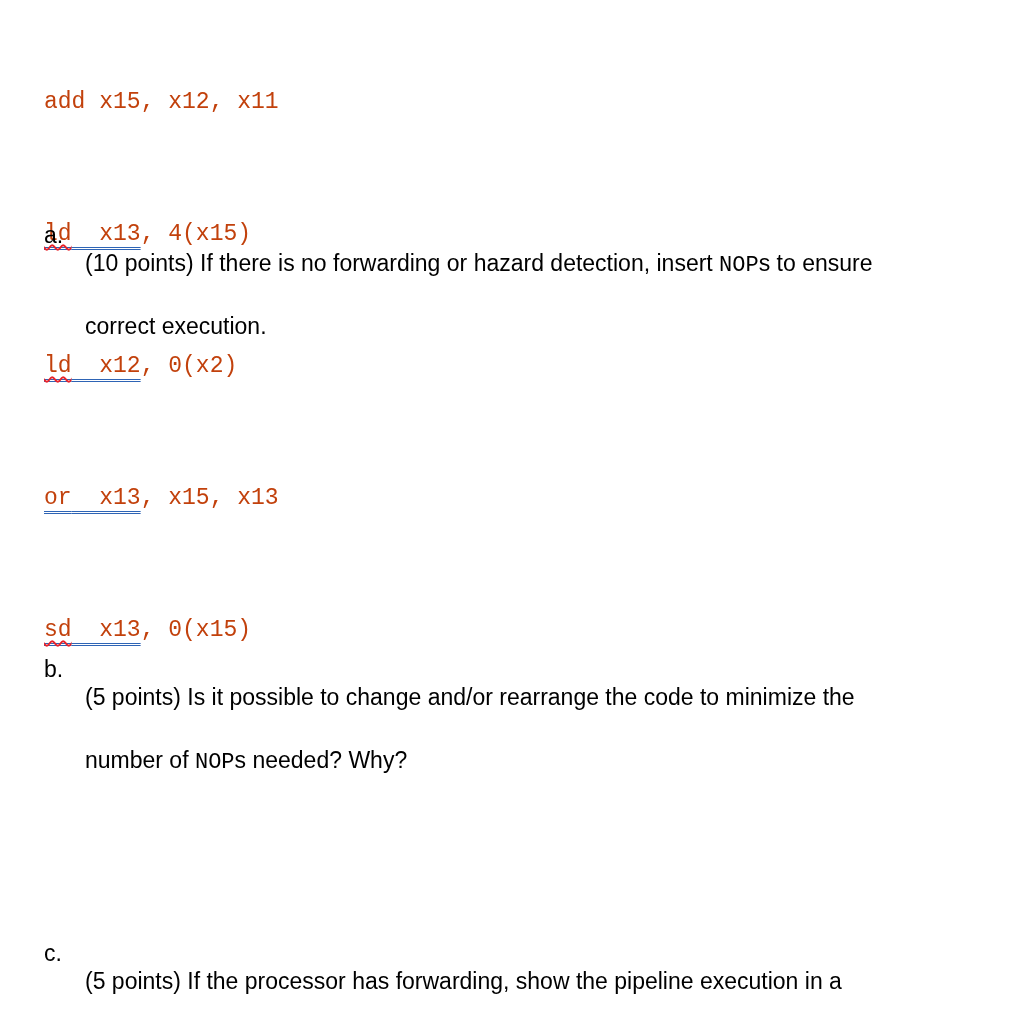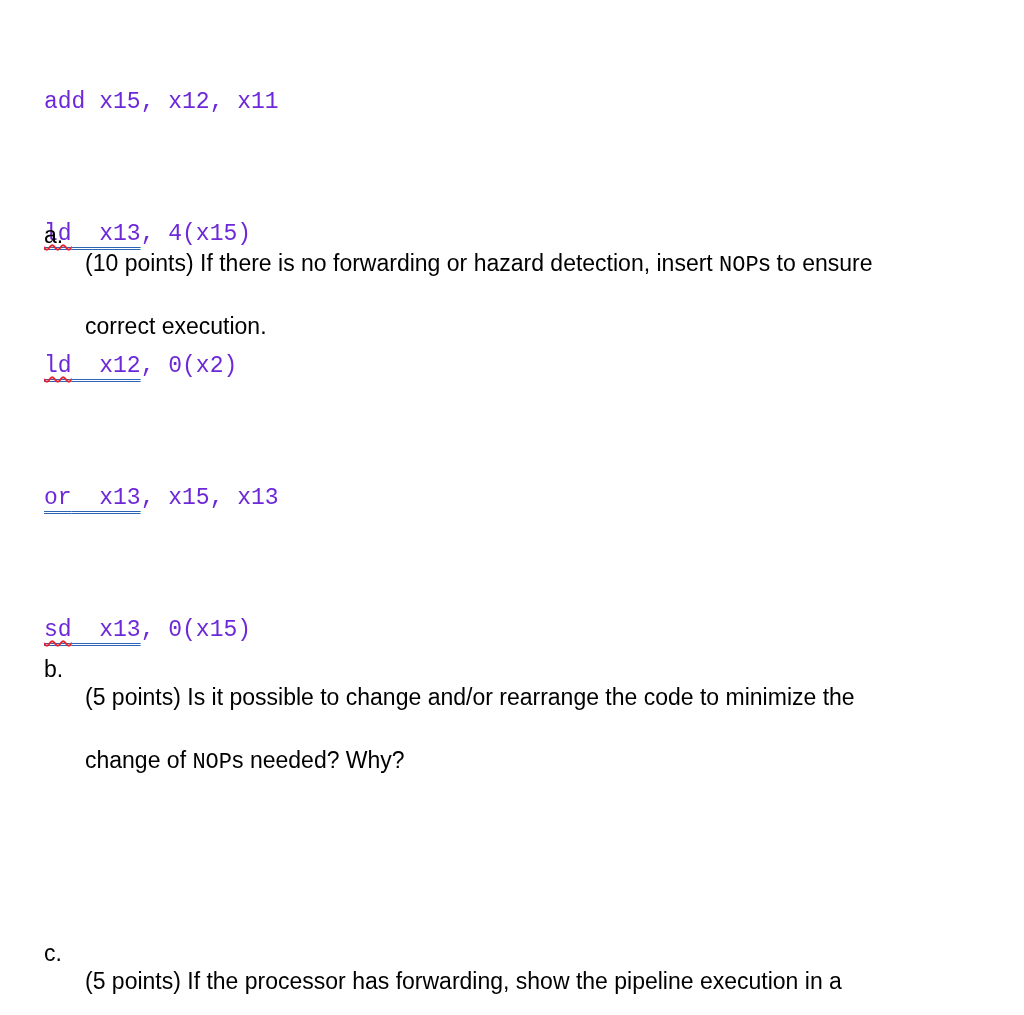--- a/index.html
+++ b/index.html
@@ -15,21 +15,21 @@
 
   
   .code-block {
     position: absolute;
     left: 44px;
     top: 20px;
     font-family: "Liberation Mono", "DejaVu Sans Mono", monospace;
     font-size: 23px;
     line-height: 33px;
     white-space: pre;
-    color: #6d28d9;
+    color: #c2410c;
   }
   .code-line { white-space: pre; }
   .spell-underline {
     text-decoration: underline wavy #e8222a;
     text-decoration-thickness: 2px;
     text-underline-offset: 4px;
     text-decoration-skip-ink: none;
   }
   .grammar-underline {
     text-decoration: underline double #2e64b5;
@@ -79,21 +79,21 @@
   <div class="q-body">
     <div class="q-line"><span>(10 points) If there is no forwarding or hazard detection, insert </span><span class="mono">NOP</span><span>s to ensure</span></div>
     <div class="q-line"><span>correct execution.</span><span class="mono"></span><span></span></div>
   </div>
 </div>
 
 <div class="question q-b">
   <span class="q-label">b.</span>
   <div class="q-body">
     <div class="q-line"><span>(5 points) Is it possible to change and/or rearrange the code to minimize the</span><span class="mono"></span><span></span></div>
-    <div class="q-line"><span>change of </span><span class="mono">NOP</span><span>s needed? Why?</span></div>
+    <div class="q-line"><span>number of </span><span class="mono">NOP</span><span>s needed? Why?</span></div>
   </div>
 </div>
 
 <div class="question q-c">
   <span class="q-label">c.</span>
   <div class="q-body">
     <div class="q-line"><span>(5 points) If the processor has forwarding, show the pipeline execution in a</span><span class="mono"></span><span></span></div>
   </div>
 </div>
 

